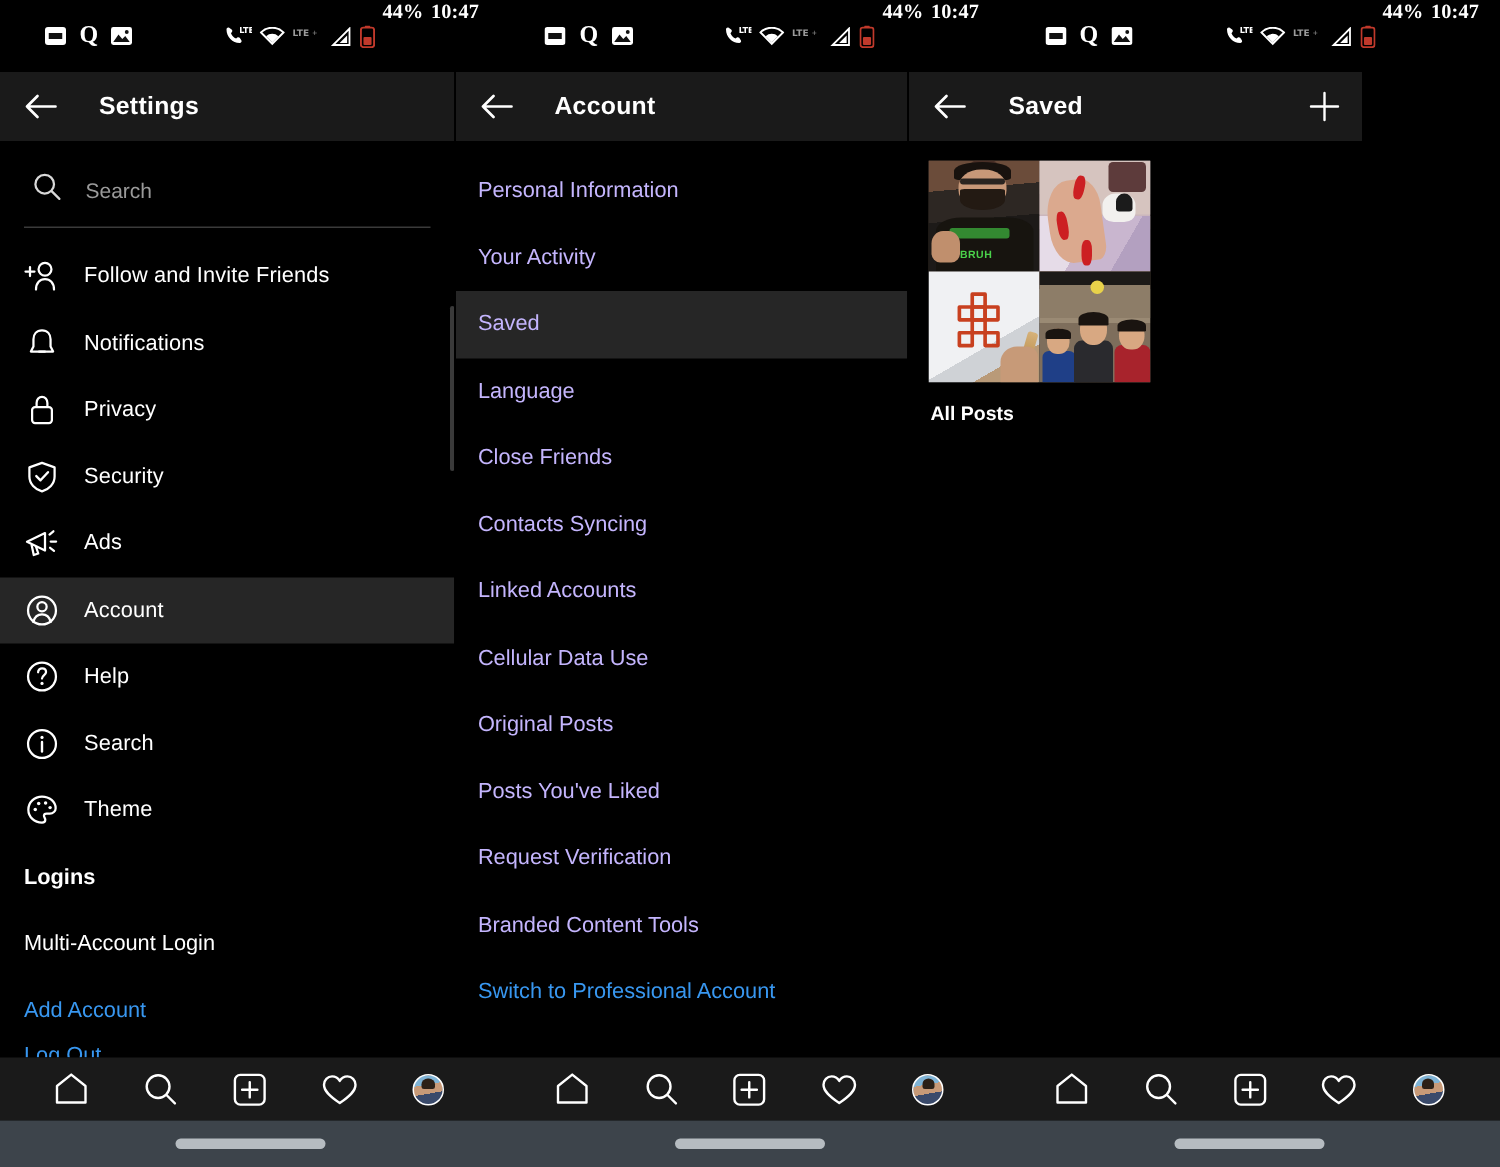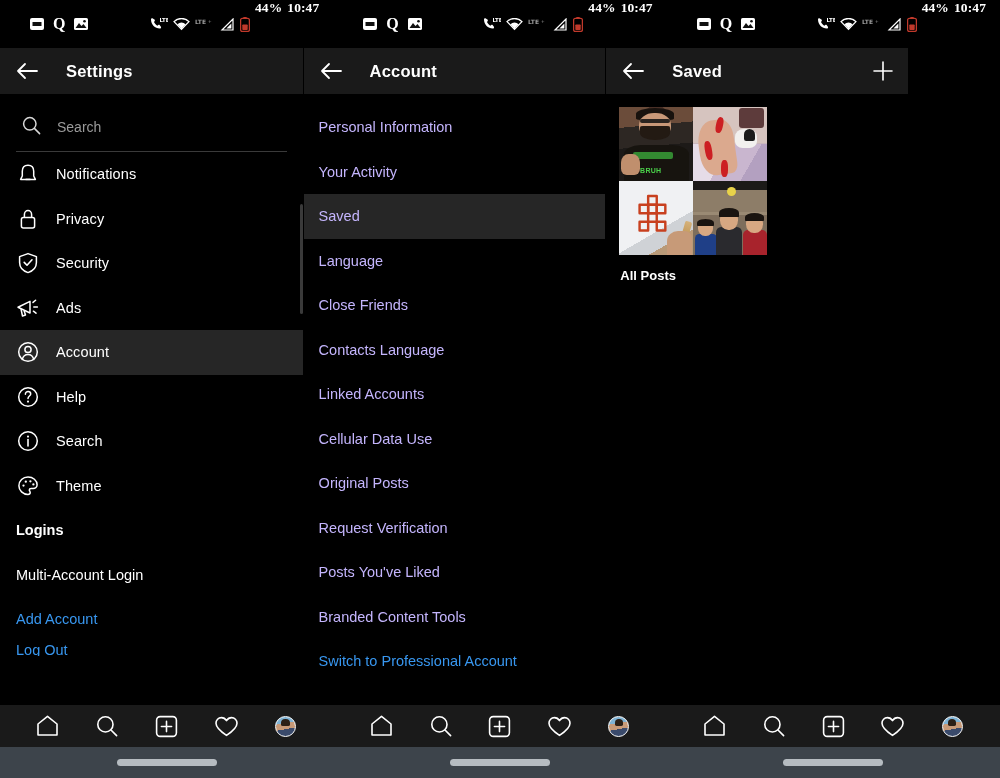--- a/index.html
+++ b/index.html
@@ -364,20 +364,30 @@
               <svg width="19" height="19" viewBox="0 0 19 19">
                   <circle cx="7.8" cy="7.8" r="6.2" fill="none" stroke="#d8d8d8" stroke-width="1.5"></circle>
                   <path d="M12.4 12.4 L17.6 17.6" stroke="#d8d8d8" stroke-width="1.5" stroke-linecap="round"></path>
                 </svg>
             </span>
             <span class="search-placeholder">Search</span>
           </div>
           <div class="search-underline"></div>
         </div>
 
+        <div class="s-item" style="margin-top:10px;">
+          <span class="s-ico">
+            <svg width="24" height="22" viewBox="0 0 24 22">
+                <path d="M1 8 H7 M4 5 V11" stroke="#fff" stroke-width="1.5" stroke-linecap="round"></path>
+                <circle cx="14" cy="6.5" r="4.3" fill="none" stroke="#fff" stroke-width="1.5"></circle>
+                <path d="M8 20 C8 15.4 10.7 13 14 13 C17.3 13 20 15.4 20 20" fill="none" stroke="#fff" stroke-width="1.5" stroke-linecap="round"></path>
+              </svg>
+          </span>
+          <span class="s-label">Follow and Invite Friends</span>
+        </div>
 
         <div class="s-item">
           <span class="s-ico">
             <svg width="22" height="22" viewBox="0 0 22 22">
                 <path d="M11 2.2 C7.3 2.2 5.3 4.8 5.3 8.2 V13 L3.6 16.4 H18.4 L16.7 13 V8.2 C16.7 4.8 14.7 2.2 11 2.2 Z" fill="none" stroke="#fff" stroke-width="1.5" stroke-linejoin="round"></path>
                 <path d="M8.6 16.4 H13.4" stroke="#fff" stroke-width="1.5"></path>
               </svg>
           </span>
           <span class="s-label">Notifications</span>
         </div>
@@ -477,26 +487,26 @@
         </span>
         <span class="hdr-title">Account</span>
       </div>
       <div class="panel-body">
         <div style="height:11px"></div>
         <div class="a-item">Personal Information</div>
         <div class="a-item">Your Activity</div>
         <div class="a-item selected">Saved</div>
         <div class="a-item">Language</div>
         <div class="a-item">Close Friends</div>
-        <div class="a-item">Contacts Language</div>
+        <div class="a-item">Contacts Syncing</div>
         <div class="a-item">Linked Accounts</div>
         <div class="a-item">Cellular Data Use</div>
         <div class="a-item">Original Posts</div>
+        <div class="a-item">Posts You've Liked</div>
         <div class="a-item">Request Verification</div>
-        <div class="a-item">Posts You've Liked</div>
         <div class="a-item">Branded Content Tools</div>
         <div class="a-item link">Switch to Professional Account</div>
       </div>
     </div>
 
     <div class="panel">
       <div class="app-header">
         <span class="back-arrow">
           <svg width="24" height="18" viewBox="0 0 24 18">
               <path d="M22 9 H3 M10 2 L3 9 L10 16" fill="none" stroke="#fff" stroke-width="1.8" stroke-linecap="round" stroke-linejoin="round"></path>

